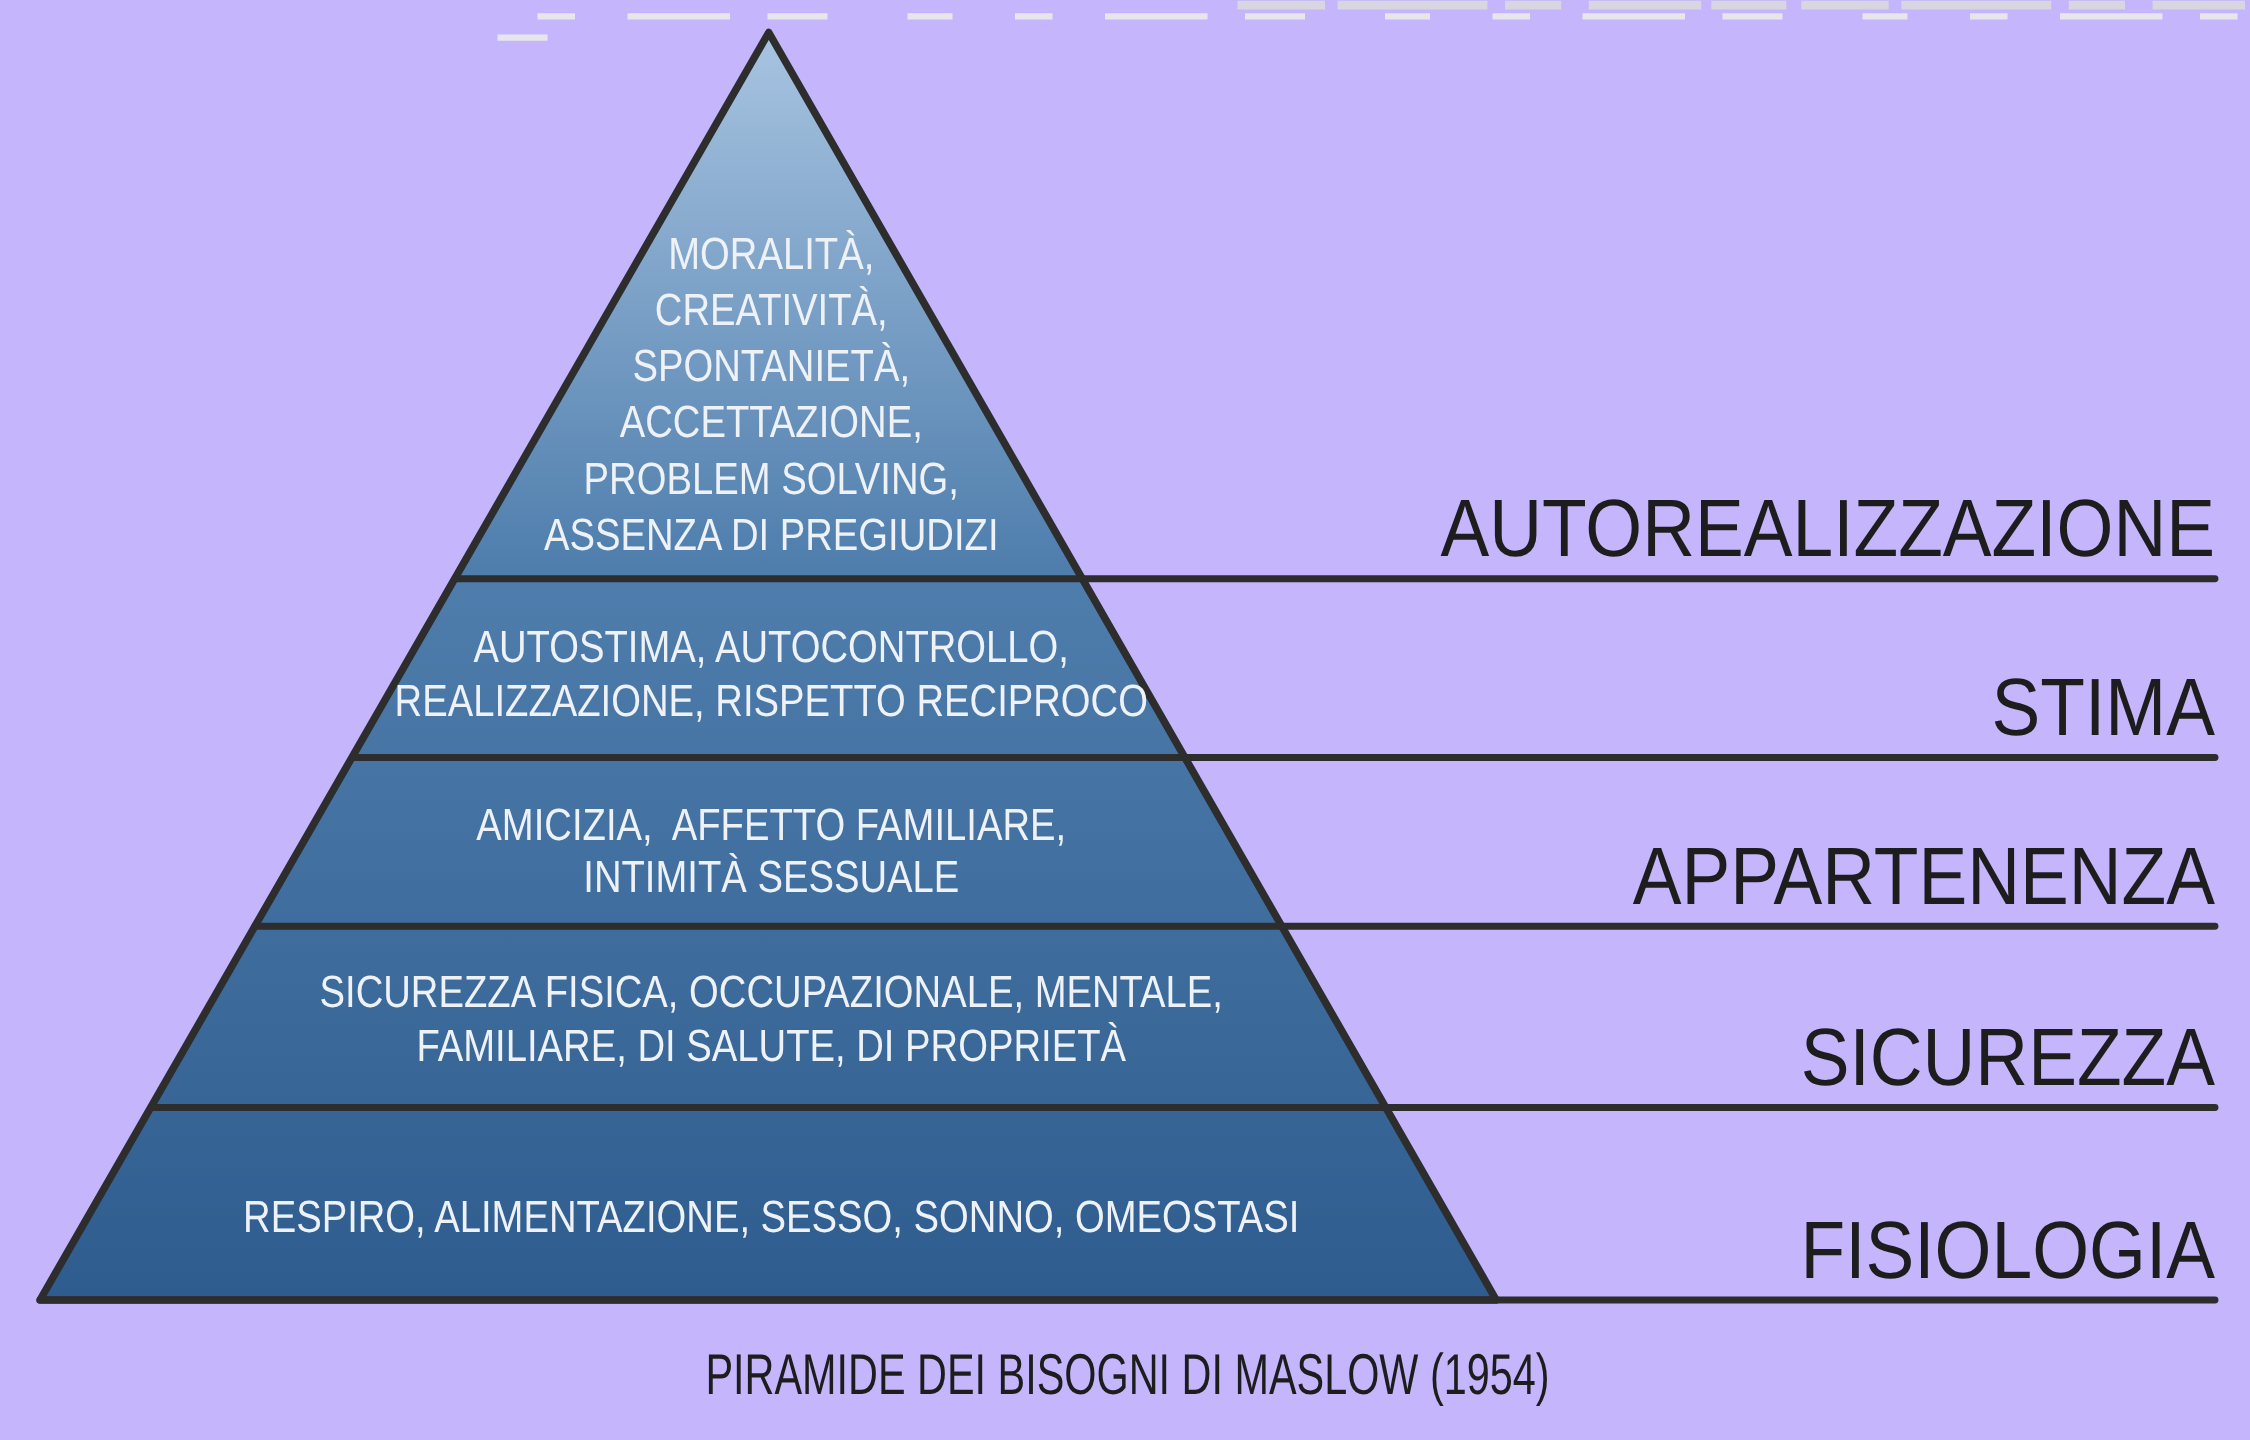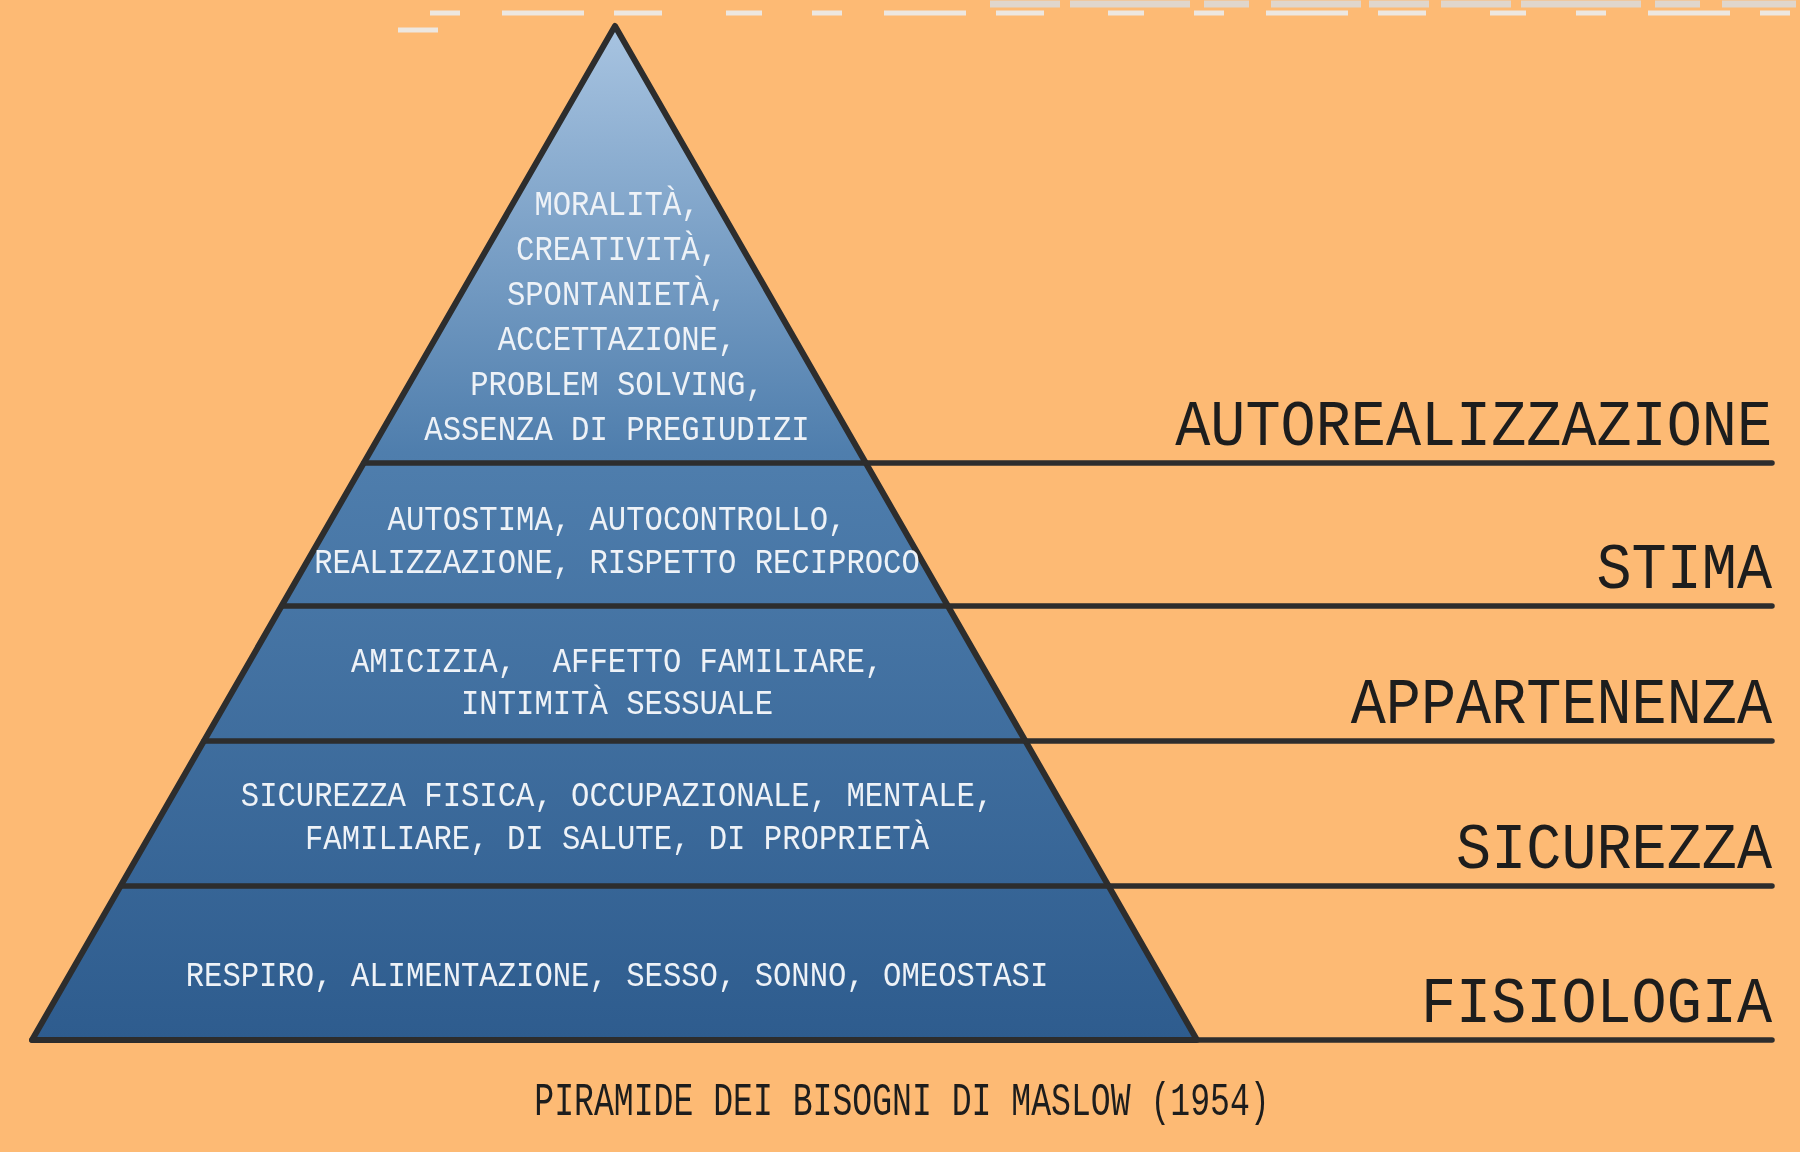--- a/index.html
+++ b/index.html
@@ -4,23 +4,23 @@
 <style>
   html, body {
     margin: 0;
     padding: 0;
     background: #ffffff;
   }
   .figure-wrap {
     position: relative;
     width: 1800px;
     height: 1152px;
-    background: #fdba74;
+    background: #c4b5fd;
     overflow: hidden;
-    font-family: Liberation Mono, monospace;
+    font-family: Liberation Sans, sans-serif;
   }
   svg text { white-space: pre; }
 
   .pyramid-shape {
     fill: url(#pyrGrad);
     stroke: var(--outline, #2d2d2d);
     stroke-width: 6;
     stroke-linejoin: round;
   }
   .divider {

